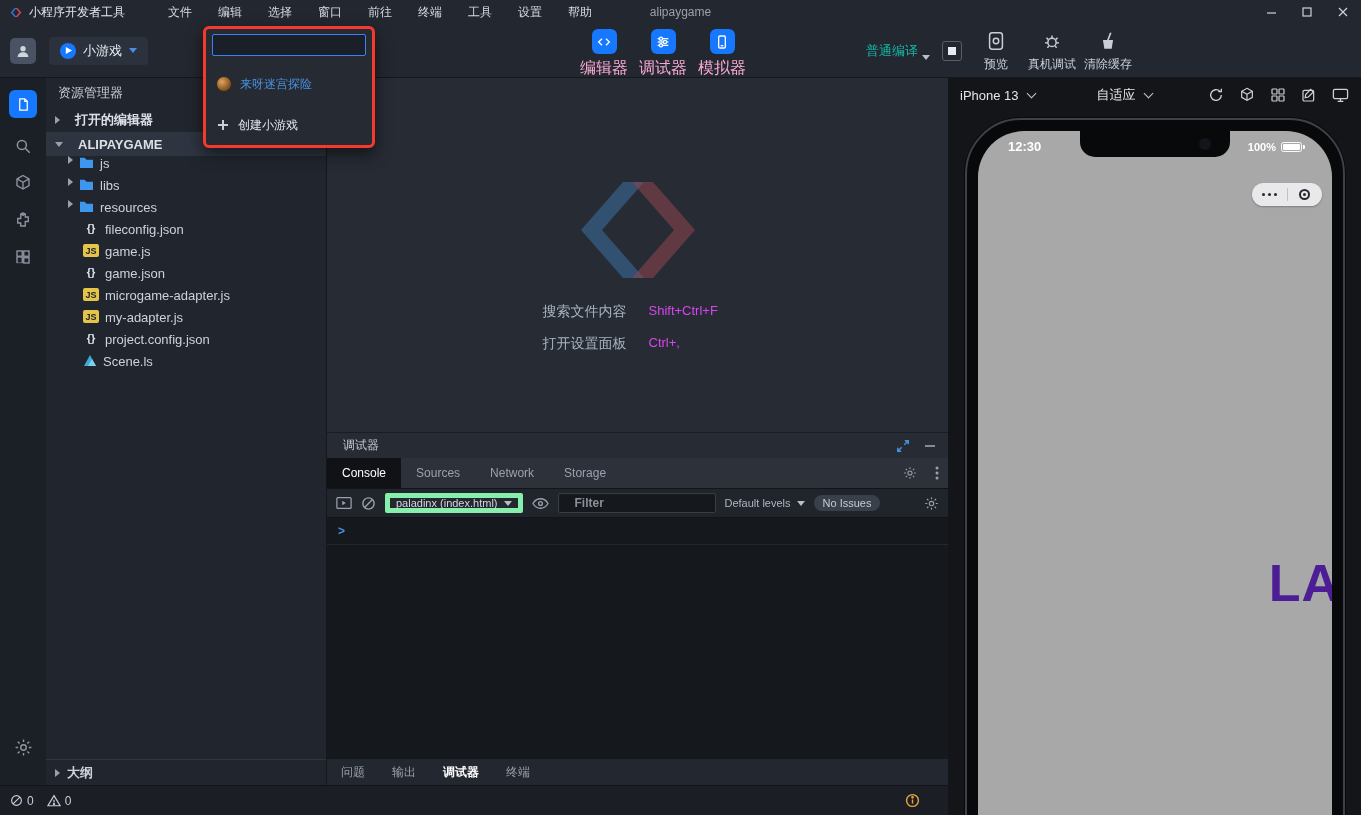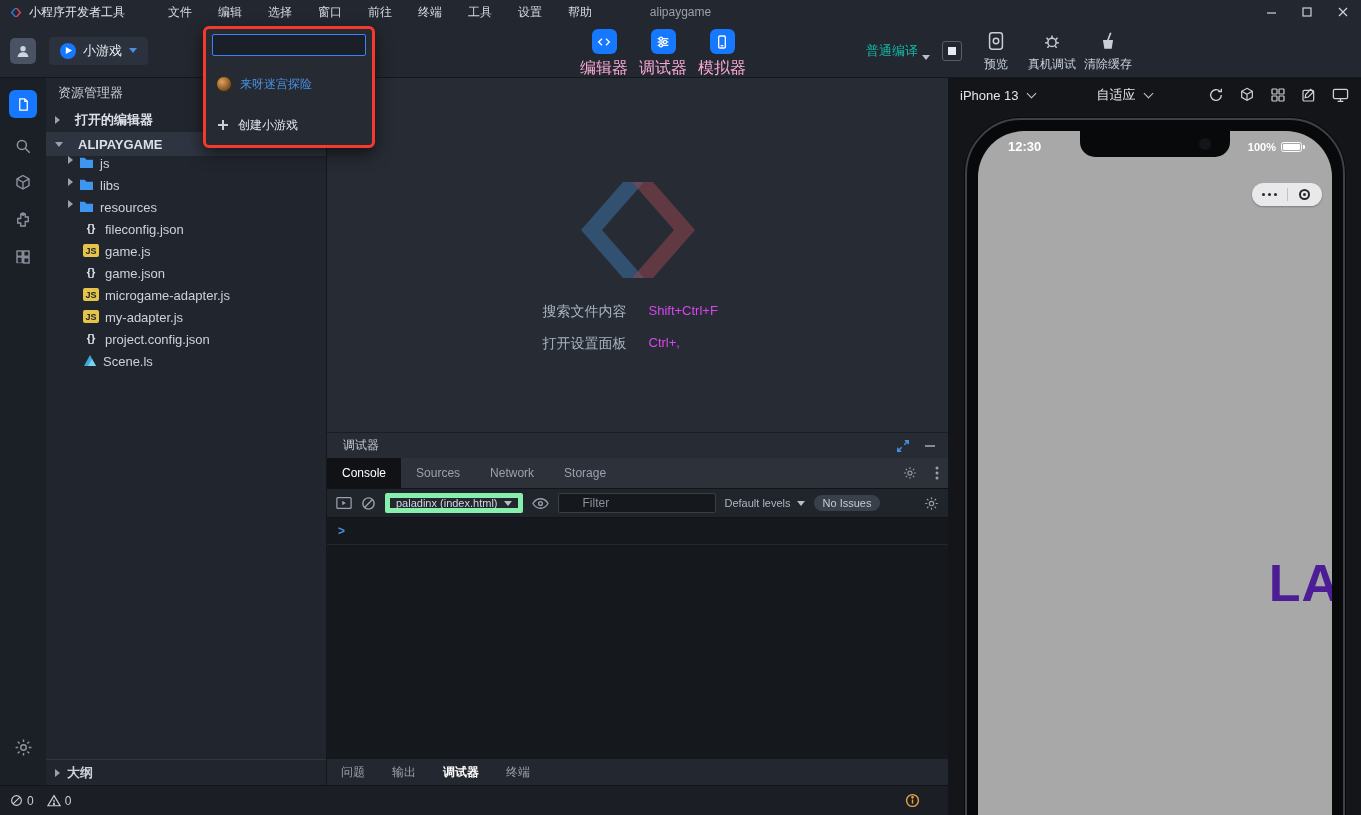--- a/index.html
+++ b/index.html
@@ -112,21 +112,21 @@
   .dbg-tabs { height:30px; background:#2c313a; display:flex; align-items:stretch; font-size:12px; color:#9aa2ae; }
   .dbg-tab { padding:0 15px; display:flex; align-items:center; }
   .dbg-tab.active { background:#101216; color:#ffffff; }
   .dbg-tabs .spacer { flex:1; }
   .dbg-tabs .tabicon { display:flex; align-items:center; padding:0 9px; }
   .dbg-toolbar { height:30px; background:#20242b; border-top:1px solid #121419; border-bottom:1px solid #121419;
         display:flex; align-items:center; gap:9px; padding:0 9px; }
   .ctx-select { height:20px; border:5px solid #86efac; background:#23272e; border-radius:2px;
         display:flex; align-items:center; gap:6px; padding:0 6px; font-size:11px; color:#d2d8e2; }
   .filter-input { width:158px; height:20px; background:#15181d; border:1px solid #383d46;
-        color:#b9c0cb; font-size:12px; padding:0 24px; border-radius:2px; outline:none; }
+        color:#b9c0cb; font-size:12px; padding:0 16px; border-radius:2px; outline:none;font-weight:bold; }
   .filter-input::placeholder { color:#8a9099; }
   .levels { display:flex; align-items:center; gap:6px; font-size:11px; color:#aeb6c2; }
   .no-issues { background:#3a4049; color:#c6ccd6; font-size:11px; padding:2px 9px; border-radius:8px; }
   .dbg-toolbar .spacer { flex:1; }
   .console-body { flex:1; min-height:0; background:#15181d; }
   .console-prompt { padding:6px 11px; font-size:12px; font-weight:bold; color:#4a90e2;
         border-bottom:1px solid #23272e; }
 
   
   .bottom-tabs { height:26px; background:#23272f; display:flex; align-items:center;

